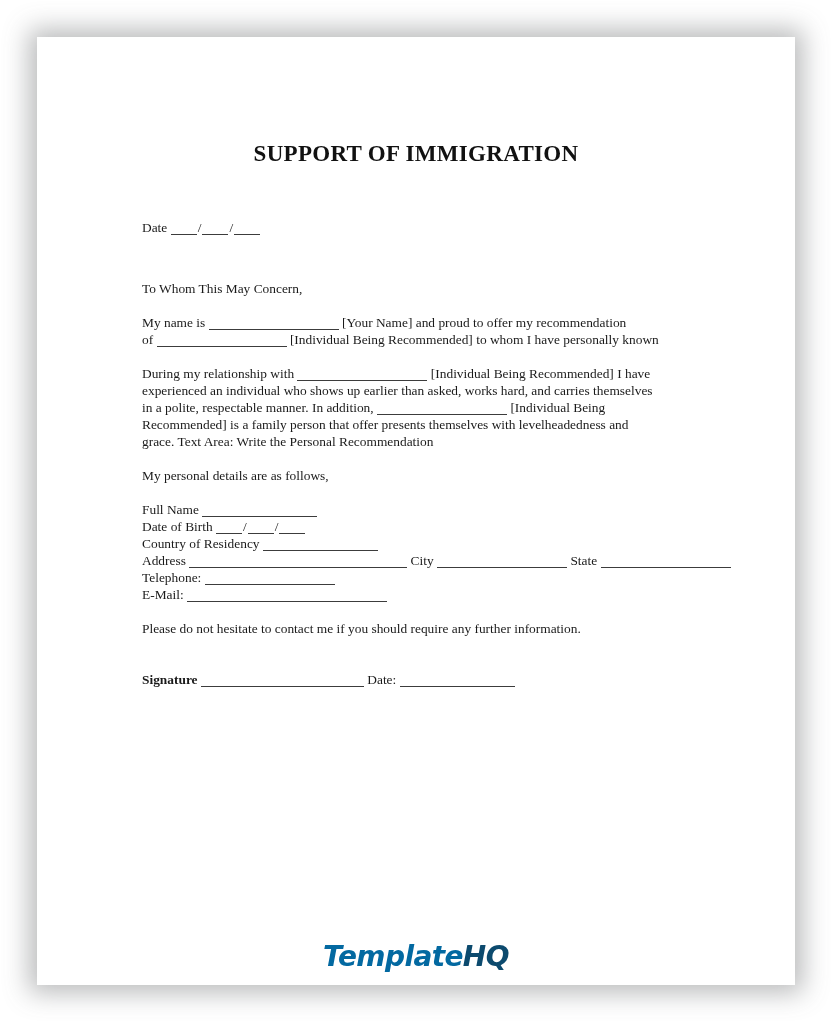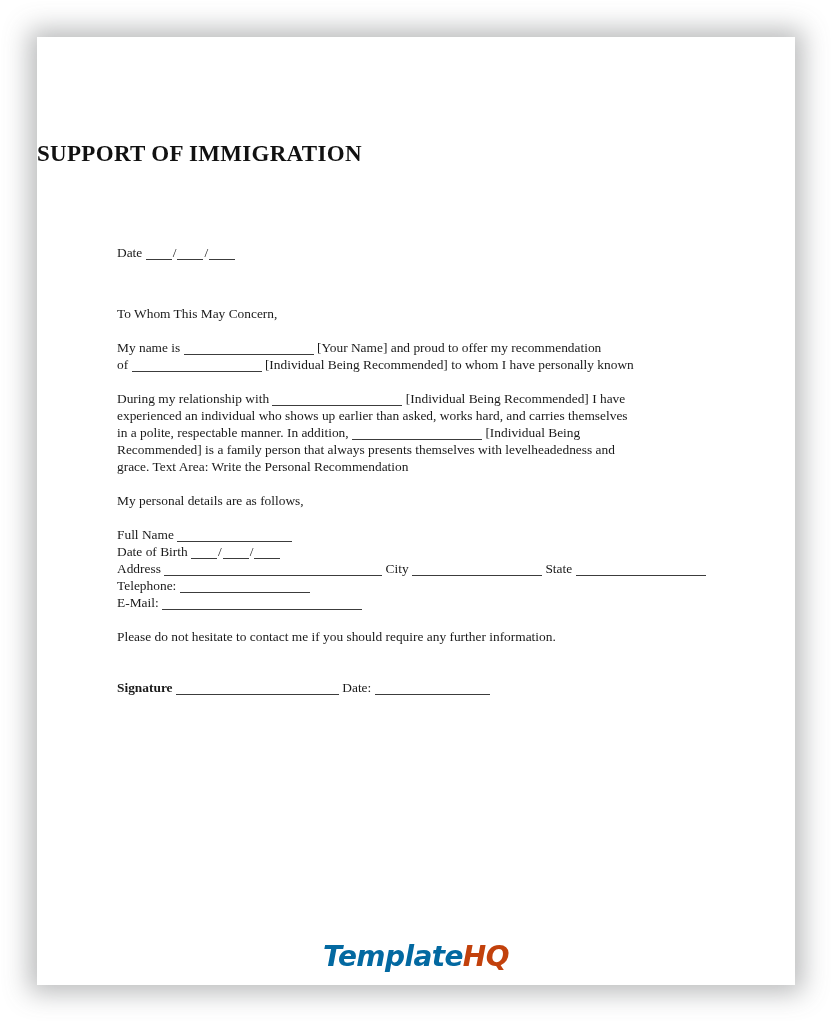--- a/index.html
+++ b/index.html
@@ -36,36 +36,36 @@
     height: 948px;
     background: #ffffff;
     overflow: hidden;
   }
 
   .doc-title {
     position: absolute;
     left: 0;
     top: 104px;
     width: 758px;
+    text-align: center;
     font-size: 23px;
     font-weight: bold;
     letter-spacing: 0.3px;
     color: #111111;
     font-family: "Liberation Serif", "DejaVu Serif", serif;
   }
 
   .body-area {
     position: absolute;
-    left: 80px;
+    left: 105px;
     top: 182px;
     width: 580px;
     font-size: 13.4px;
     line-height: 17px;
     color: #1a1a1a;
-    margin-top: 25px;
   }
 
   .blk { margin: 0; }
 
   .gap-s  { height: 17px; }
   .gap-l  { height: 44px; }
 
   .line-row { white-space: nowrap; }
 
   
@@ -94,21 +94,21 @@
     top: 903px;
     width: 758px;
     text-align: center;
     font-family: "DejaVu Sans", sans-serif;
     font-size: 28px;
     font-weight: bold;
     font-style: italic;
     letter-spacing: -0.6px;
   }
   .logo .t1 { color: #0369a1; }
-  .logo .t2 { color: #c2410c; }
+  .logo .t2 { color: #0c4a6e; }
 </style>
 </head>
 <body>
 
 <div class="page-shadow"></div>
 
 <div class="page">
 
   <div class="doc-title">SUPPORT OF IMMIGRATION</div>
 
@@ -145,21 +145,21 @@
         <span>During my relationship with</span>
         <span class="u u-xl"></span>
         <span>[Individual Being Recommended] I have</span>
       </div>
       <div>experienced an individual who shows up earlier than asked, works hard, and carries themselves</div>
       <div class="line-row">
         <span>in a polite, respectable manner. In addition,</span>
         <span class="u u-xl"></span>
         <span>[Individual Being</span>
       </div>
-      <div>Recommended] is a family person that always presents themselves with levelheadedness and</div>
+      <div>Recommended] is a family person that offer presents themselves with levelheadedness and</div>
       <div>grace. Text Area: Write the Personal Recommendation</div>
     </div>
 
     <div class="gap-s"></div>
 
     <div class="blk">My personal details are as follows,</div>
 
     <div class="gap-s"></div>
 
     <div class="blk">
@@ -167,20 +167,24 @@
       <div class="line-row">
         <span>Full Name</span>
         <span class="u u-lg"></span>
       </div>
 
       <div class="line-row">
         <span>Date of Birth</span>
         <span class="u u-xs"></span><span class="slash">/</span><span class="u u-xs"></span><span class="slash">/</span><span class="u u-xs"></span>
       </div>
 
+      <div class="line-row">
+        <span>Country of Residency</span>
+        <span class="u u-lg"></span>
+      </div>
 
       <div class="line-row">
         <span>Address</span>
         <span class="u u-addr"></span>
         <span>City</span>
         <span class="u u-xl"></span>
         <span>State</span>
         <span class="u u-xl"></span>
       </div>
 

